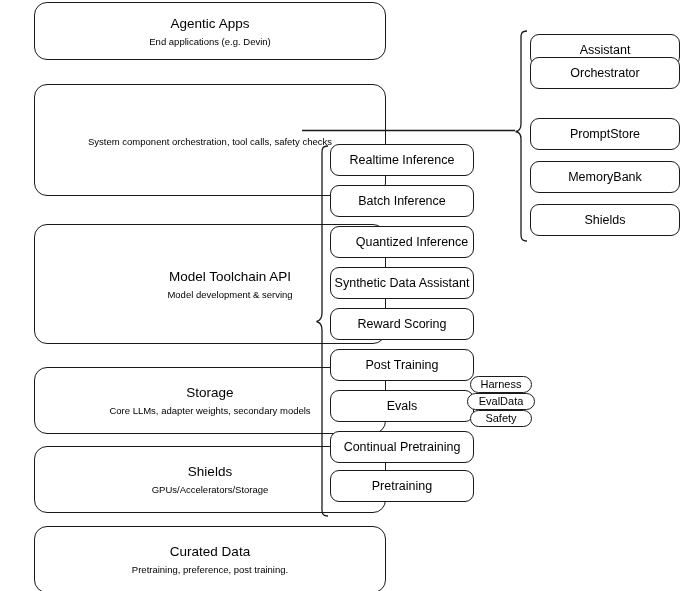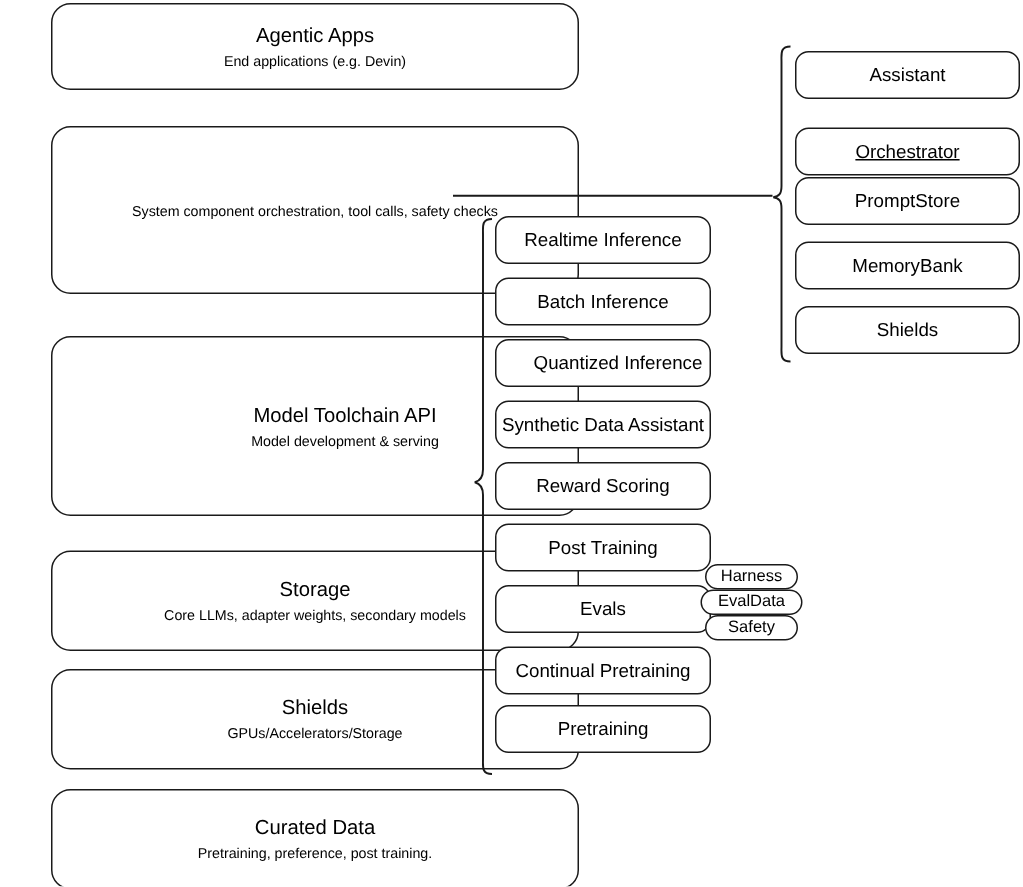--- a/index.html
+++ b/index.html
@@ -184,21 +184,21 @@
     <div class="title">Pretraining</div>
   </div>
 
   <div class="pill" style="left:470px; top:376px; width:62px;">Harness</div>
   <div class="pill" style="left:467px; top:393px; width:68px;">EvalData</div>
   <div class="pill" style="left:470px; top:410px; width:62px;">Safety</div>
 
   <div class="box cap-box right-box" style="top:34px;">
     <div class="title">Assistant</div>
   </div>
-  <div class="box cap-box right-box" style="top:85px;text-decoration:underline;">
+  <div class="box cap-box right-box" style="top:57px;">
     <div class="title">Orchestrator</div>
   </div>
   <div class="box cap-box right-box" style="top:118px;">
     <div class="title">PromptStore</div>
   </div>
   <div class="box cap-box right-box" style="top:161px;">
     <div class="title">MemoryBank</div>
   </div>
   <div class="box cap-box right-box" style="top:204px;">
     <div class="title">Shields</div>

